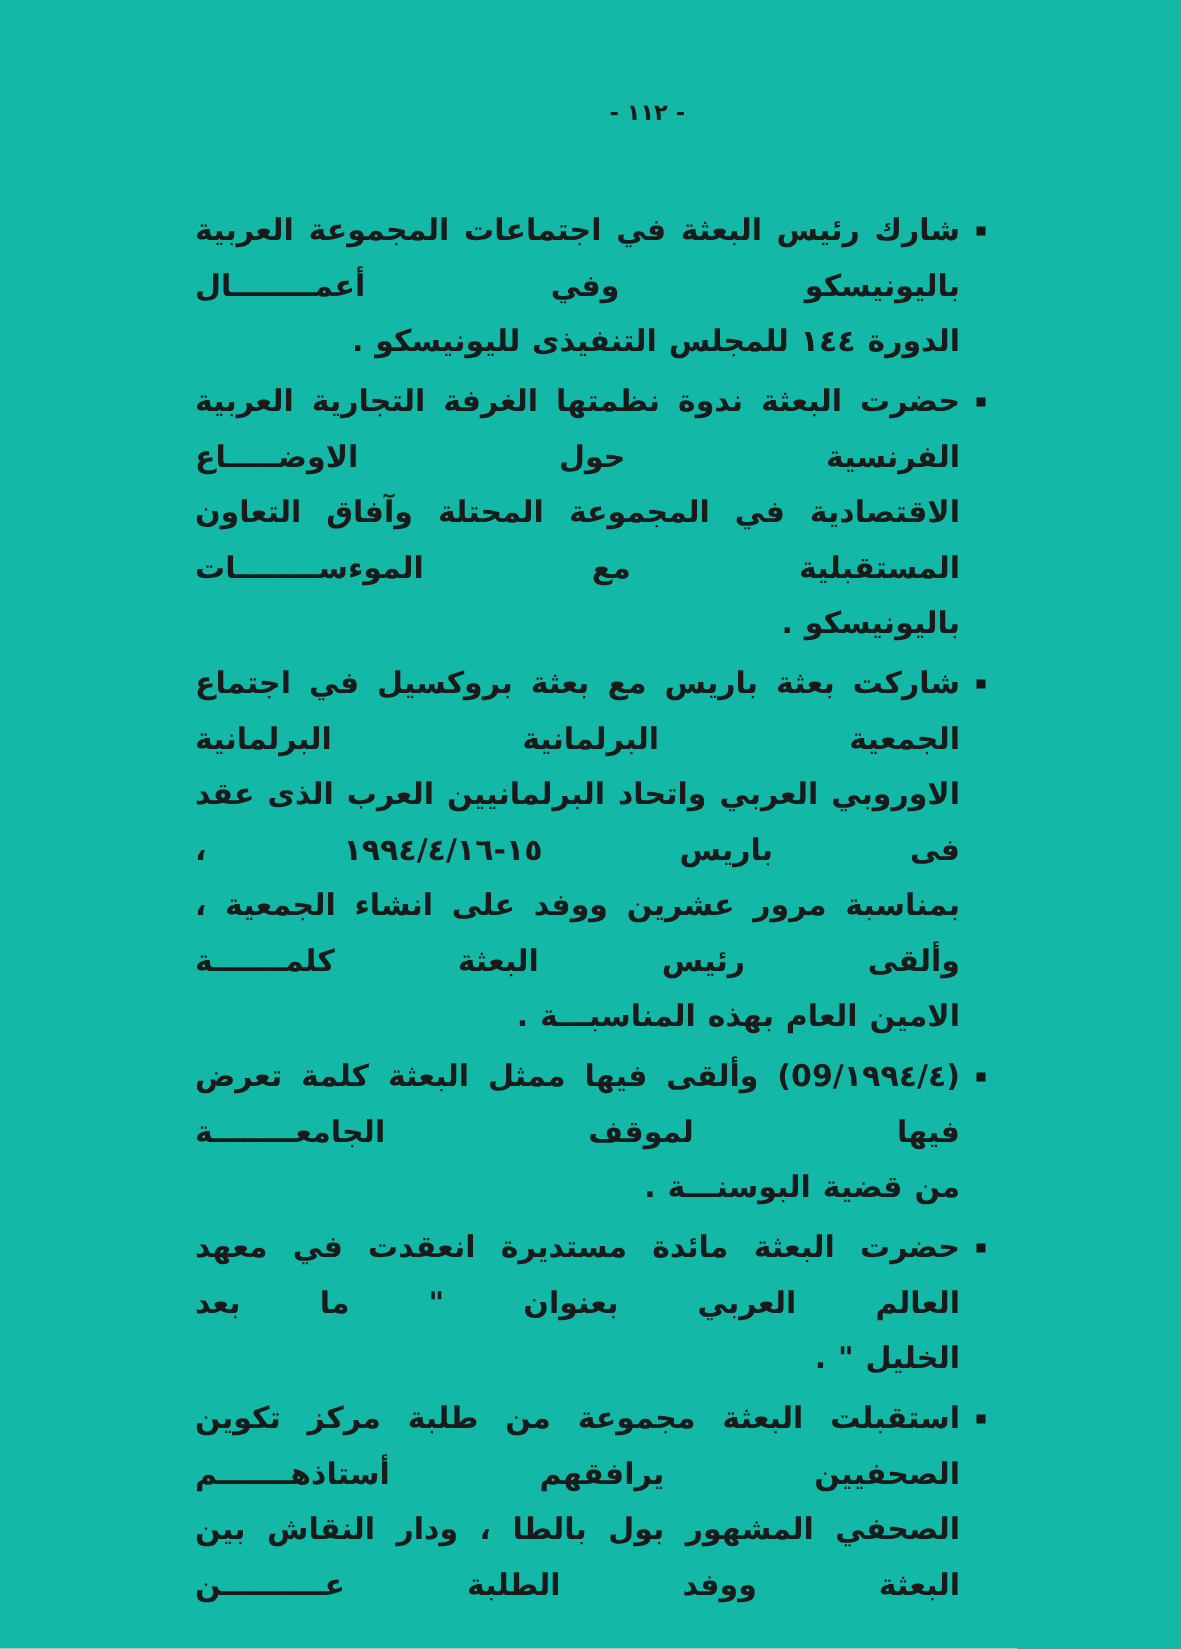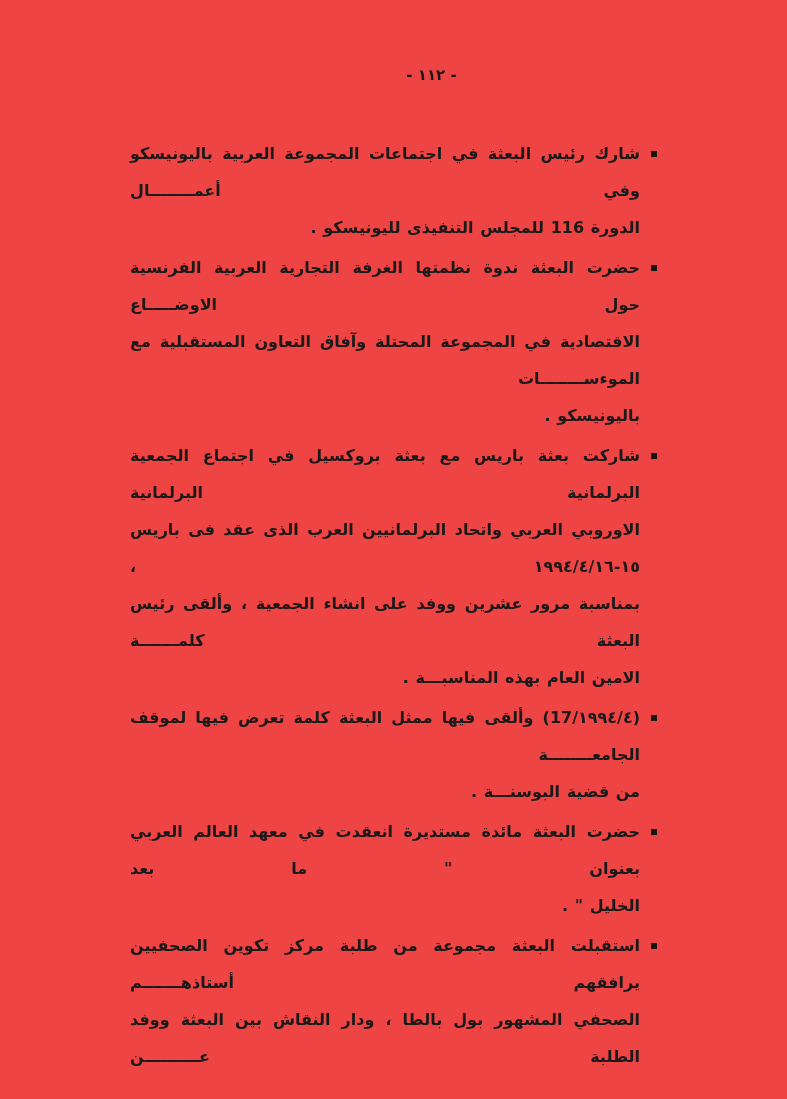--- a/index.html
+++ b/index.html
@@ -5,21 +5,21 @@
   html, body {
     margin: 0;
     padding: 0;
     background: #e8e8e8;
   }
   .page {
     position: relative;
     width: 787px;
     height: 1099px;
     margin: 0 auto;
-    background: #ef4444;
+    background: #14b8a6;
     direction: rtl;
     font-family: "DejaVu Sans", sans-serif;
     font-weight: bold;
     color: #1a1a1a;
     overflow: hidden;
   }
   .page-number {
     position: absolute;
     top: 66px;
     left: 0;
@@ -47,21 +47,21 @@
     height: 6px;
     background: #151515;
     margin-top: 16px;
     margin-left: 11px;
   }
   .ptext {
     flex: 1 1 auto;
     min-width: 0;
   }
   .line {
-    font-size: 16px;
+    font-size: 20px;
     line-height: 37px;
     text-align: justify;
     text-align-last: justify;
     word-spacing: 1px;
   }
   .line.last {
     text-align: right;
     text-align-last: right;
   }
 </style>
@@ -71,21 +71,21 @@
 <div class="page">
 
   <div class="page-number">- ١١٢ -</div>
 
   <div class="doc">
 
     <div class="para">
       <span class="bullet"></span>
       <div class="ptext">
         <div class="line">شارك رئيس البعثة في اجتماعات المجموعة العربية باليونيسكو وفي أعمــــــــال</div>
-        <div class="line last">الدورة 116 للمجلس التنفيذى لليونيسكو .</div>
+        <div class="line last">الدورة ١٤٤ للمجلس التنفيذى لليونيسكو .</div>
       </div>
     </div>
 
     <div class="para">
       <span class="bullet"></span>
       <div class="ptext">
         <div class="line">حضرت البعثة ندوة نظمتها الغرفة التجارية العربية الفرنسية حول الاوضـــــاع</div>
         <div class="line">الاقتصادية في المجموعة المحتلة وآفاق التعاون المستقبلية مع الموءســــــــات</div>
         <div class="line last">باليونيسكو .</div>
       </div>
@@ -97,21 +97,21 @@
         <div class="line">شاركت بعثة باريس مع بعثة بروكسيل في اجتماع الجمعية البرلمانية البرلمانية</div>
         <div class="line">الاوروبي العربي واتحاد البرلمانيين العرب الذى عقد فى باريس ١٥-١٩٩٤/٤/١٦ ،</div>
         <div class="line">بمناسبة مرور عشرين ووفد على انشاء الجمعية ، وألقى رئيس البعثة كلمـــــــة</div>
         <div class="line last">الامين العام بهذه المناسبـــة .</div>
       </div>
     </div>
 
     <div class="para">
       <span class="bullet"></span>
       <div class="ptext">
-        <div class="line">(١٩٩٤/٤/17) وألقى فيها ممثل البعثة كلمة تعرض فيها لموقف الجامعــــــــة</div>
+        <div class="line">(١٩٩٤/٤/09) وألقى فيها ممثل البعثة كلمة تعرض فيها لموقف الجامعــــــــة</div>
         <div class="line last">من قضية البوسنـــة .</div>
       </div>
     </div>
 
     <div class="para">
       <span class="bullet"></span>
       <div class="ptext">
         <div class="line">حضرت البعثة مائدة مستديرة انعقدت في معهد العالم العربي بعنوان " ما بعد</div>
         <div class="line last">الخليل " .</div>
       </div>

